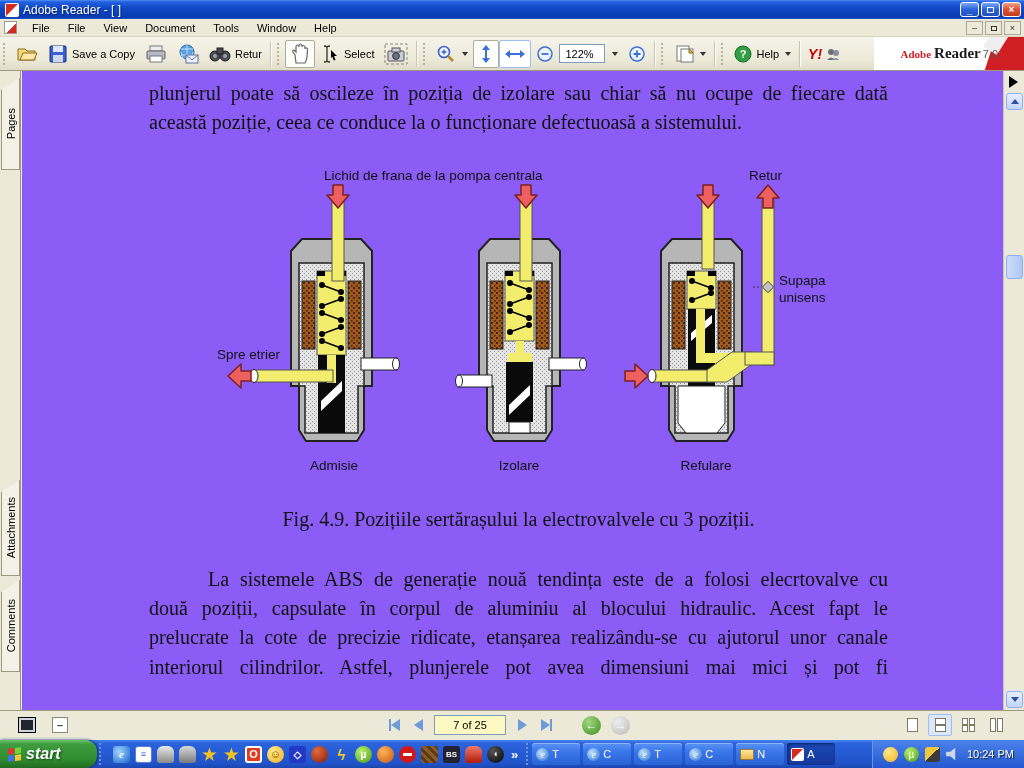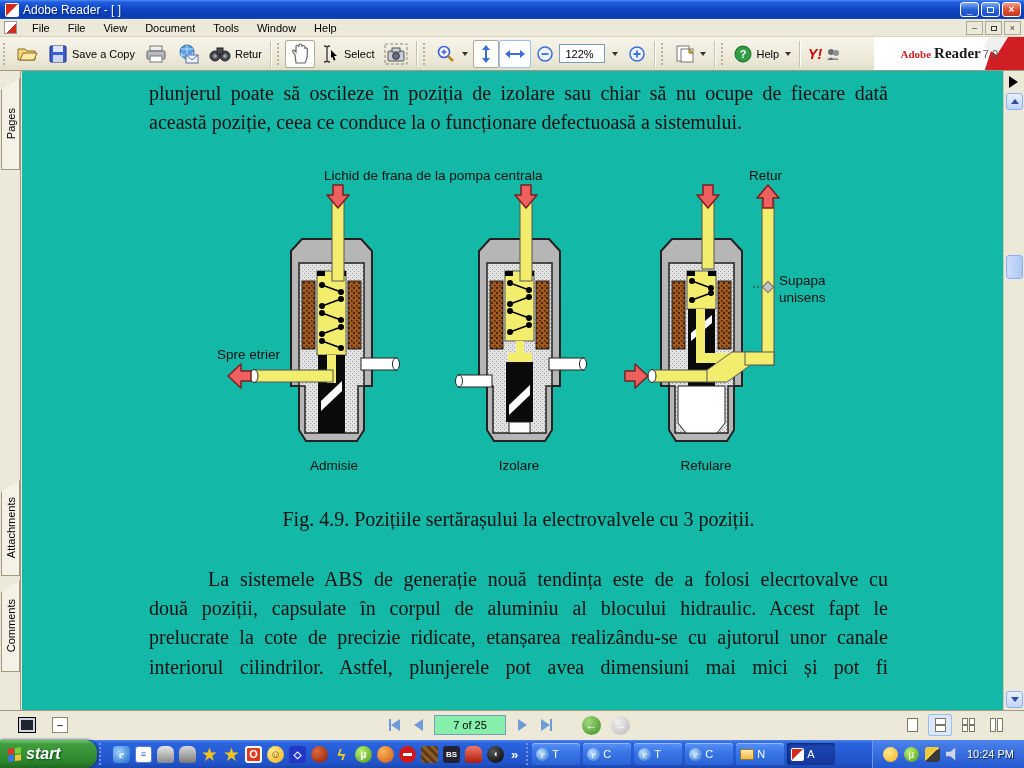--- a/index.html
+++ b/index.html
@@ -49,21 +49,21 @@
   .brand-adobe{color:#cf1f25;font-weight:bold;font-size:11px;font-family:"Liberation Serif",serif;}
   .brand-reader{color:#1a1a1a;font-weight:bold;font-size:15px;font-family:"Liberation Serif",serif;margin-left:3px;text-align:center;}
   .brand-ver{color:#555;font-size:11px;margin-left:2px;z-index:2;}
 
   
   .content{left:0;top:71px;width:1024px;height:639px;background:#ece9d8;}
   .sidebar{left:0;top:0;width:21px;height:639px;border-right:1px solid #9d9a84;background:#ece9d8;}
   .vtab{position:absolute;left:1px;width:19px;background:#f4f2e6;border:1px solid #9c9a84;
     display:flex;align-items:center;justify-content:center;clip-path:polygon(0 12px,100% 0,100% 100%,0 100%);}
   .vtab span{writing-mode:vertical-rl;transform:rotate(180deg);font-size:11px;white-space:nowrap;}
-  .page{left:22px;top:0;width:981px;height:639px;background:#14b8a6;overflow:hidden;position:absolute;}
+  .page{left:22px;top:0;width:981px;height:639px;background:#8b5cf6;overflow:hidden;position:absolute;}
   .rail{left:1003px;top:0;width:21px;height:639px;background:#ece9d8;border-left:1px solid #c9c5b2;}
   .rail-arrow{left:5px;top:5px;width:0;height:0;border-top:6px solid transparent;border-bottom:6px solid transparent;border-left:9px solid #000;}
   .sbtn{left:2px;width:17px;height:17px;border:1px solid #8cb0f8;border-radius:3px;
     background:linear-gradient(180deg,#e8efff,#c2d4f8);display:flex;align-items:center;justify-content:center;}
   .sbtn .tri-up{width:0;height:0;border-left:4px solid transparent;border-right:4px solid transparent;border-bottom:5px solid #2a4f9e;}
   .sbtn .tri-dn{width:0;height:0;border-left:4px solid transparent;border-right:4px solid transparent;border-top:5px solid #2a4f9e;}
   .sthumb{left:2px;top:184px;width:17px;height:24px;border:1px solid #8cb0f8;border-radius:3px;
     background:linear-gradient(90deg,#cdddfb,#aec8f5);}
 
   
@@ -72,21 +72,21 @@
   .caption{font-family:"Liberation Serif",serif;font-size:20px;text-align:center;color:#111;}
 
   
   .statusbar{left:0;top:710px;width:1024px;height:30px;background:#ece9d8;border-top:1px solid #9d9a84;}
   .st-icon1{left:18px;top:6px;width:18px;height:16px;background:#20242c;border:1px solid #000;box-shadow:inset 0 0 0 2px #cfd4de;}
   .st-icon2{left:52px;top:6px;width:16px;height:16px;background:#fff;border:1px solid #8a8774;display:flex;align-items:center;justify-content:center;color:#444;font-weight:bold;}
   .navbtn{display:flex;align-items:center;justify-content:center;width:24px;height:22px;border:1px solid transparent;border-radius:2px;color:#3a6ea5;}
   .tri-l{width:0;height:0;border-top:6px solid transparent;border-bottom:6px solid transparent;border-right:9px solid #6f9bd8;}
   .tri-r{width:0;height:0;border-top:6px solid transparent;border-bottom:6px solid transparent;border-left:9px solid #6f9bd8;}
   .nbar{width:2px;height:12px;background:#6f9bd8;}
-  .pagebox{width:72px;height:20px;background:#86efac;border:1px solid #7f9db9;display:flex;align-items:center;justify-content:center;font-size:11px;margin:0 4px;}
+  .pagebox{width:72px;height:20px;background:#fef9c3;border:1px solid #7f9db9;display:flex;align-items:center;justify-content:center;font-size:11px;margin:0 4px;}
   .hist{width:19px;height:19px;border-radius:50%;color:#fff;display:flex;align-items:center;justify-content:center;font-size:12px;}
   .hist.back{background:radial-gradient(circle at 35% 30%,#9fd77f,#3f8f1f);}
   .hist.fwd{background:radial-gradient(circle at 35% 30%,#eee,#b9b9b9);color:#fff;}
   .laybtn{width:24px;height:22px;border:1px solid transparent;border-radius:2px;display:flex;align-items:center;justify-content:center;}
   .laybtn.sel{border-color:#9ebdf0;background:#dce8fa;}
   .laybtn .pg{width:11px;height:14px;background:#fff;border:1px solid #7b7965;}
   .laybtn .pg.split{background:linear-gradient(180deg,#fff 45%,#7b7965 45%,#7b7965 55%,#fff 55%);}
   .laybtn .two{display:flex;gap:1px;}
   .laybtn .two .pg{width:6px;}
 

